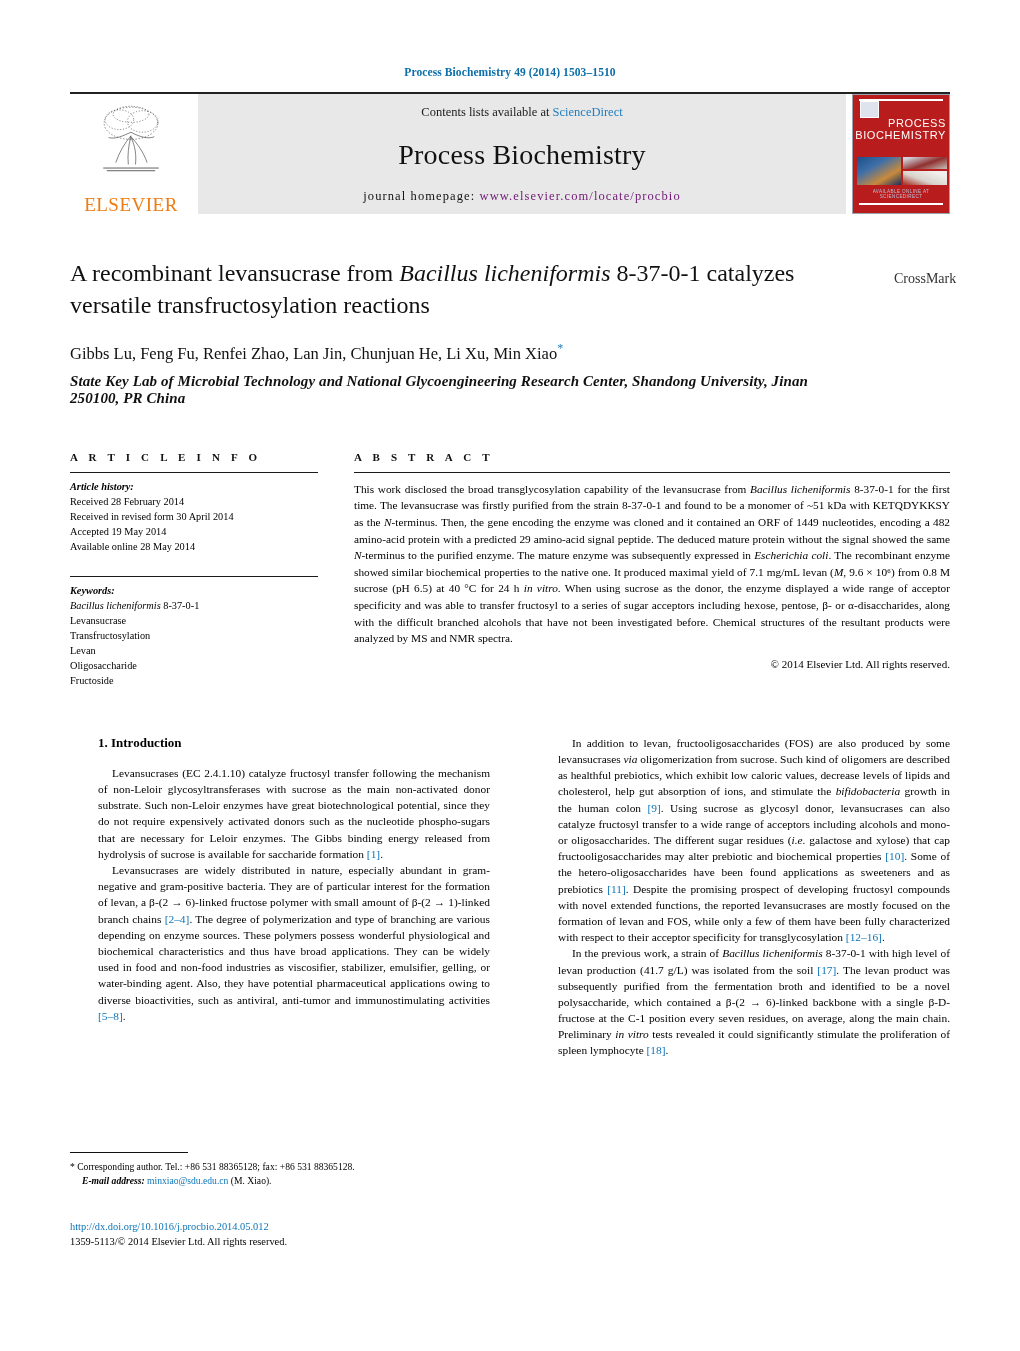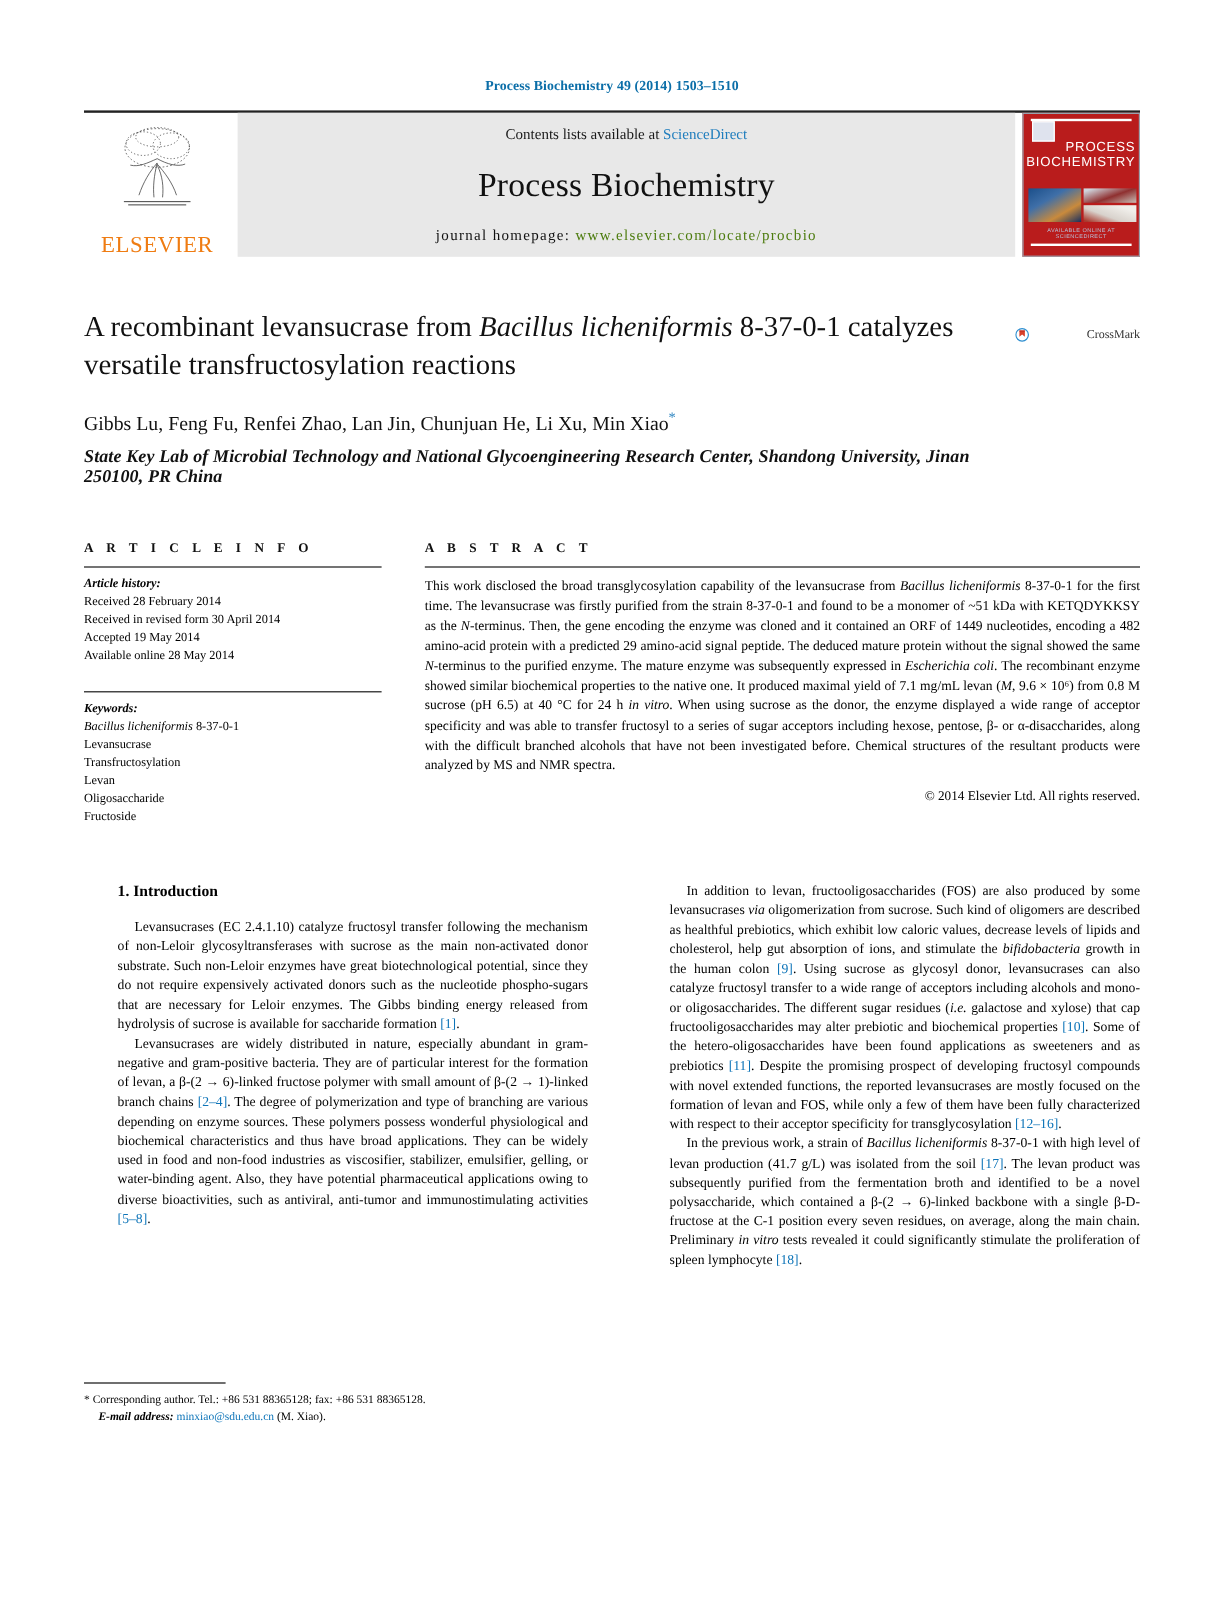--- a/index.html
+++ b/index.html
@@ -84,21 +84,21 @@
   .journal-title {
     font-size: 28px;
     color: #111;
     letter-spacing: .2px;
   }
   .homepage-line {
     font-size: 12.5px;
     letter-spacing: 1.1px;
     color: #111;
   }
-  .homepage-line .url { color: #4d7c0f; }
+  .homepage-line .url { color: #701a75; }
   .cover-thumb {
     flex: 0 0 98px;
     width: 98px;
     border: 1px solid #9aa3ae;
     box-sizing: border-box;
     background: #b91c1c;
     position: relative;
     overflow: hidden;
   }
   .cv-topbar {
@@ -162,21 +162,21 @@
   .crossmark {
     position: absolute;
     right: 0;
     top: 2px;
     width: 104px;
     display: flex;
     align-items: center;
     gap: 4px;
   }
   .crossmark-label {
-    font-size: 10px;
+    font-size: 14px;
     color: #333;
     padding-left: 44px;
   }
 
   
   .info-abstract {
     margin-top: 44px;
     display: flex;
     gap: 36px;
   }
@@ -393,14 +393,18 @@
   </div>
 
   <div class="footnote">
     <div class="fn-rule"></div>
     <div class="fn-text">
       <span>*</span><span> Corresponding author. Tel.: +86 531 88365128; fax: +86 531 88365128.</span><br>
       <span style="padding-left:12px"></span><span class="ital">E-mail address:</span> <span class="mail">minxiao@sdu.edu.cn</span><span> (M. Xiao).</span>
     </div>
   </div>
 
+  <div class="doi-block">
+    <div class="doi-link">http://dx.doi.org/10.1016/j.procbio.2014.05.012</div>
+    <div>1359-5113/© 2014 Elsevier Ltd. All rights reserved.</div>
+  </div>
 
 </div>
 
 </body></html>

